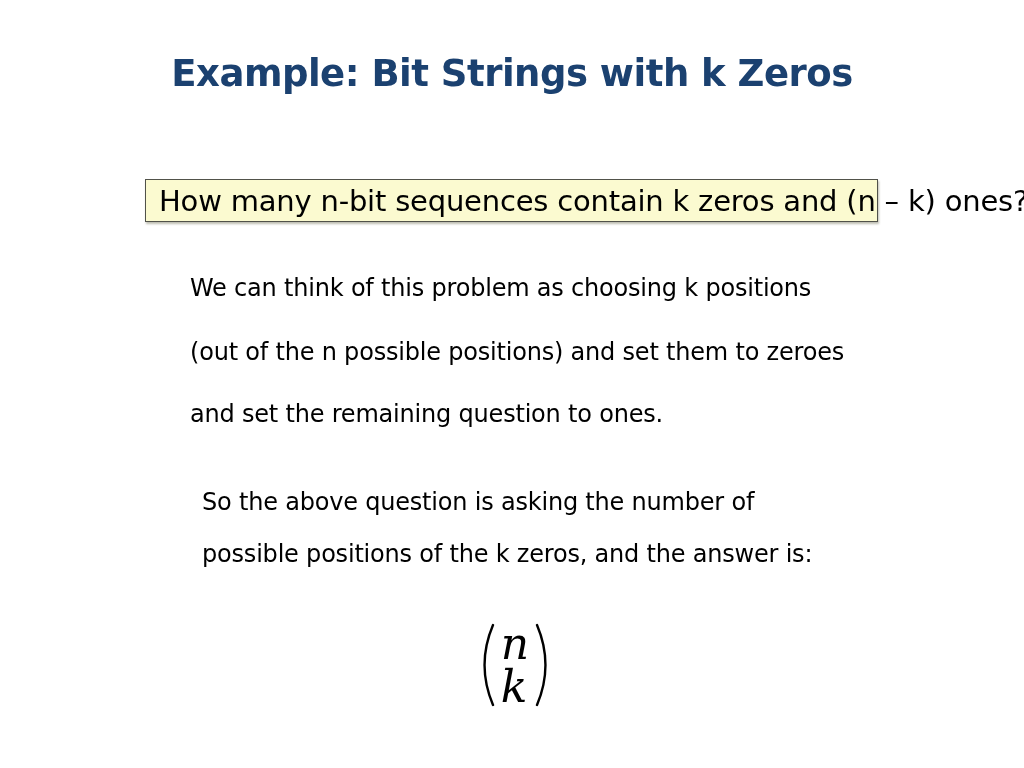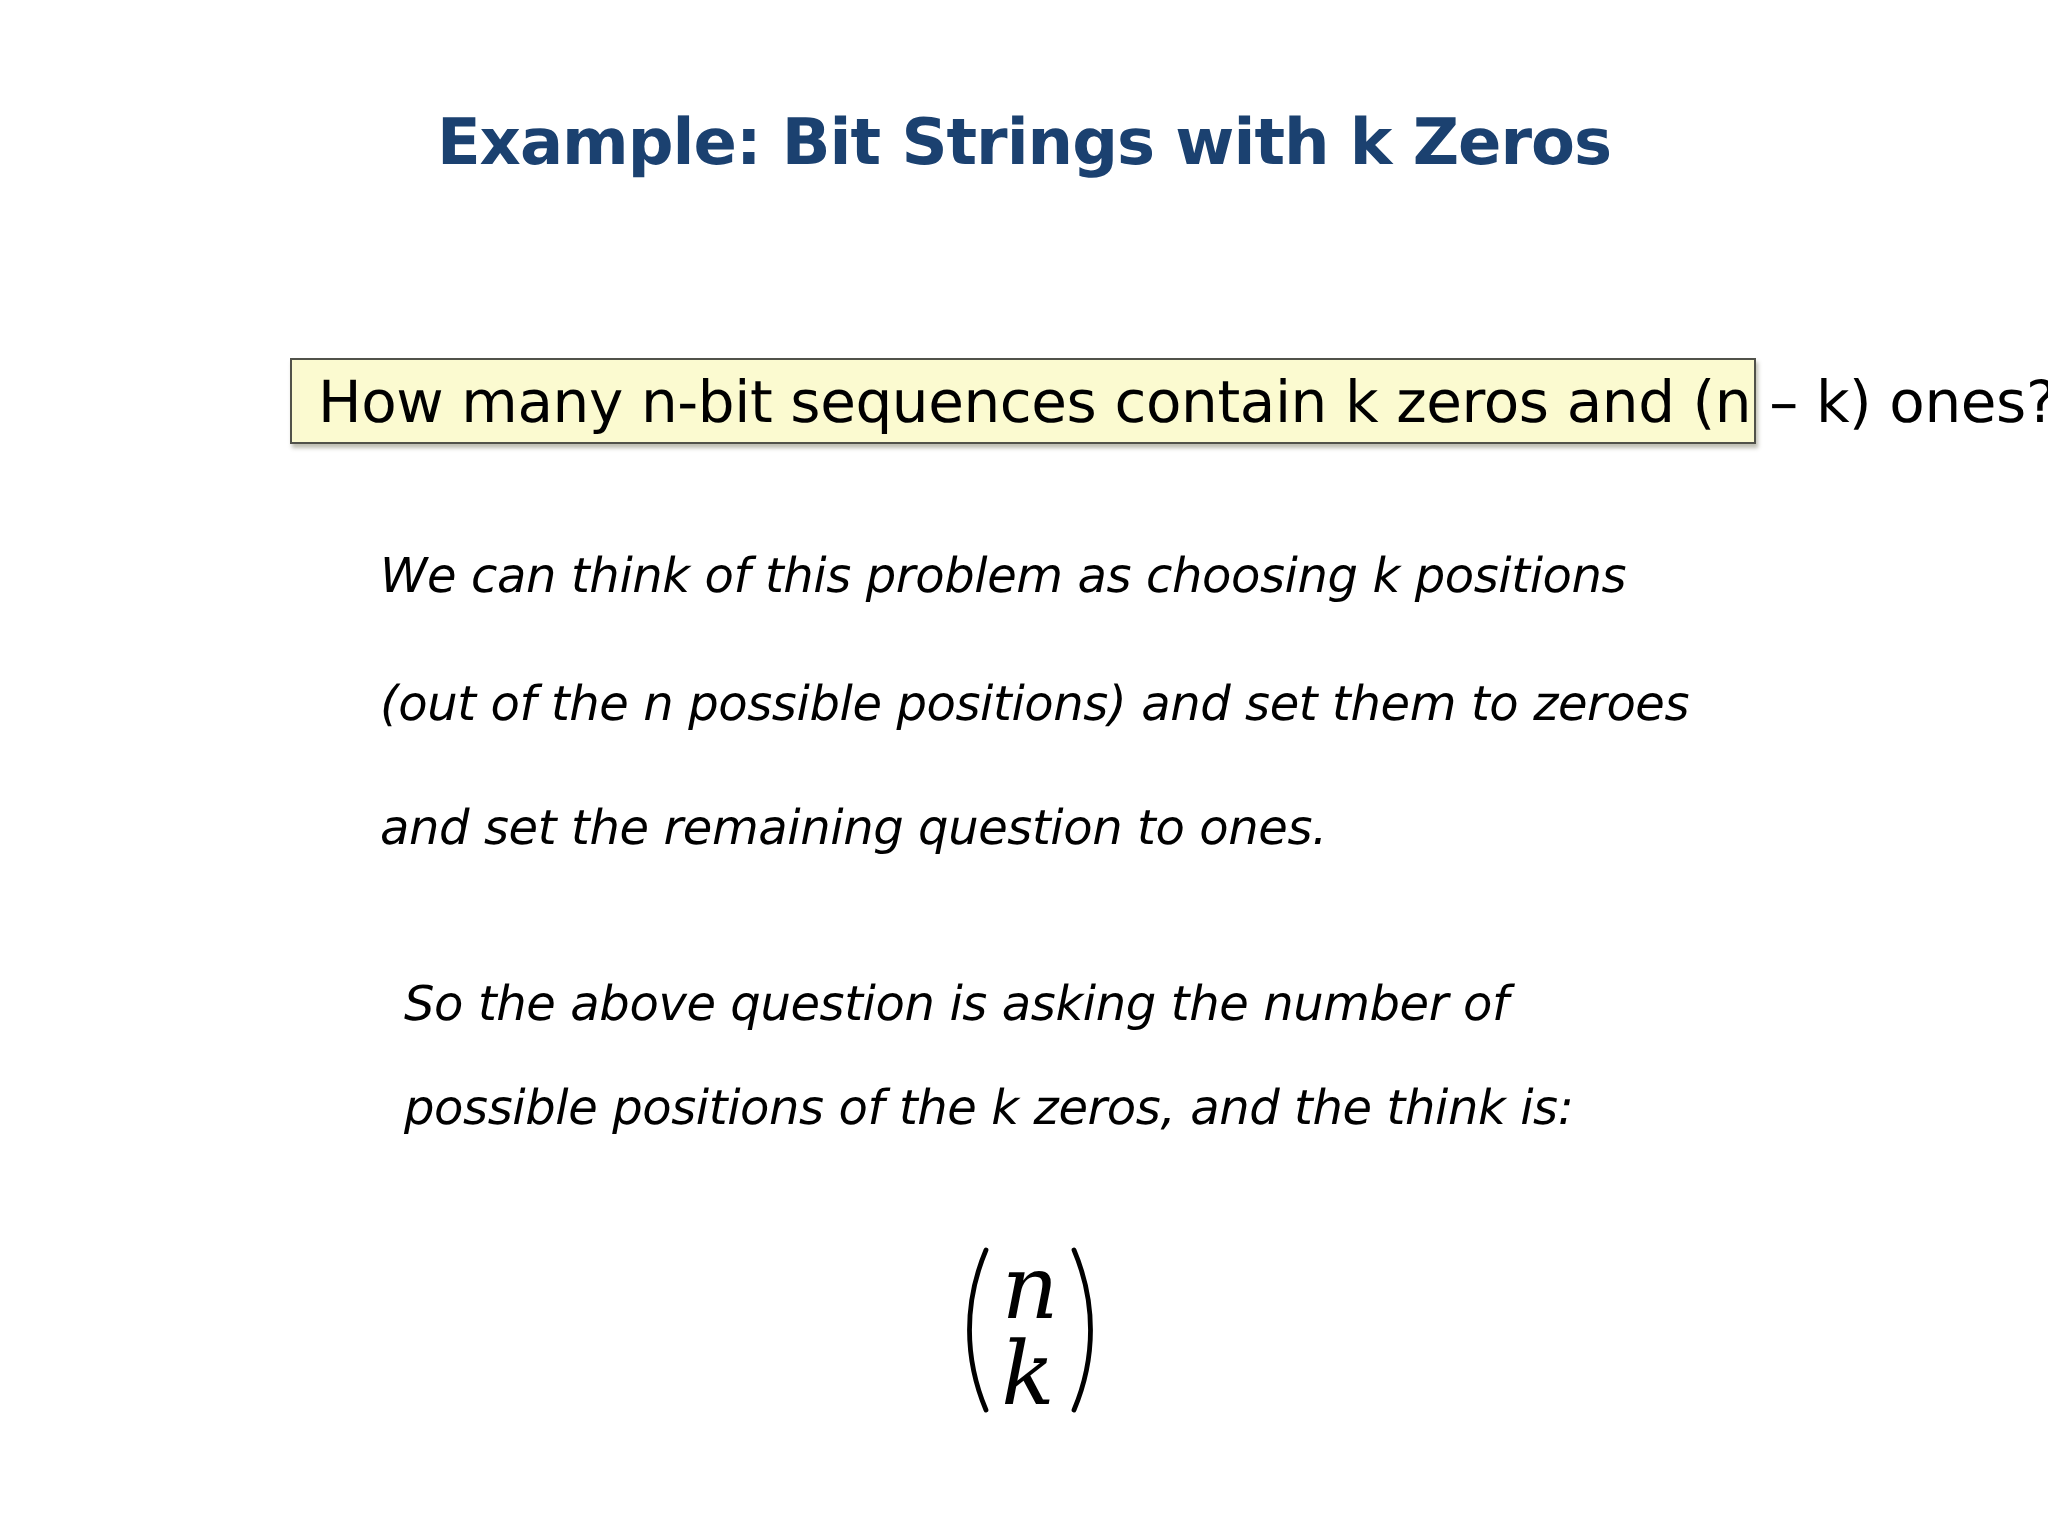--- a/index.html
+++ b/index.html
@@ -20,21 +20,21 @@
     width: 1024px; height: 768px;
     background: var(--page-background);
     font-family: "DejaVu Sans", sans-serif;
     color: var(--body-text);
   }
   .slide-title {
     position: absolute;
     top: 52px; left: 0;
     width: 1024px;
     text-align: center;
-    font-size: 32px;
+    font-size: 37px;
     font-weight: bold;
     letter-spacing: -0.5px;
     color: var(--title);
   }
   .question-box {
     position: absolute;
     left: 145px; top: 179px;
     width: 733px; height: 43px;
     background: var(--box-background);
     border: 1px solid var(--box-border);
@@ -49,21 +49,20 @@
     white-space: nowrap;
   }
   .para {
     position: absolute;
     font-size: 24px;
     letter-spacing: -0.2px;
   }
   .para .text-line {
     line-height: 24px;
     white-space: nowrap;
-    font-style: italic;
   }
   .para-1 { left: 190px; top: 276px; }
   .para-1 .text-line:nth-child(2) { margin-top: 40px; }
   .para-1 .text-line:nth-child(3) { margin-top: 38px; }
   .para-2 { left: 202px; top: 490px; }
   .para-2 .text-line:nth-child(2) { margin-top: 28px; }
   .binom {
     position: absolute;
     left: 477px; top: 622px;
   }
@@ -86,21 +85,21 @@
   </div>
 
   <div class="para para-1">
     <div class="text-line">We can think of this problem as choosing k positions</div>
     <div class="text-line">(out of the n possible positions) and set them to zeroes</div>
     <div class="text-line">and set the remaining question to ones.</div>
   </div>
 
   <div class="para para-2">
     <div class="text-line">So the above question is asking the number of</div>
-    <div class="text-line">possible positions of the k zeros, and the think is:</div>
+    <div class="text-line">possible positions of the k zeros, and the answer is:</div>
   </div>
 
   <div class="binom">
     <svg width="76" height="86" viewBox="0 0 76 86">
       <path d="M16 3 C 5 29, 5 57, 16 83" fill="none" stroke="#000000" stroke-width="2.4" stroke-linecap="round"></path>
       <path d="M60 3 C 71 29, 71 57, 60 83" fill="none" stroke="#000000" stroke-width="2.4" stroke-linecap="round"></path>
       <text x="38" y="37" text-anchor="middle" font-size="44">n</text>
       <text x="37" y="80" text-anchor="middle" font-size="44">k</text>
     </svg>
   </div>

